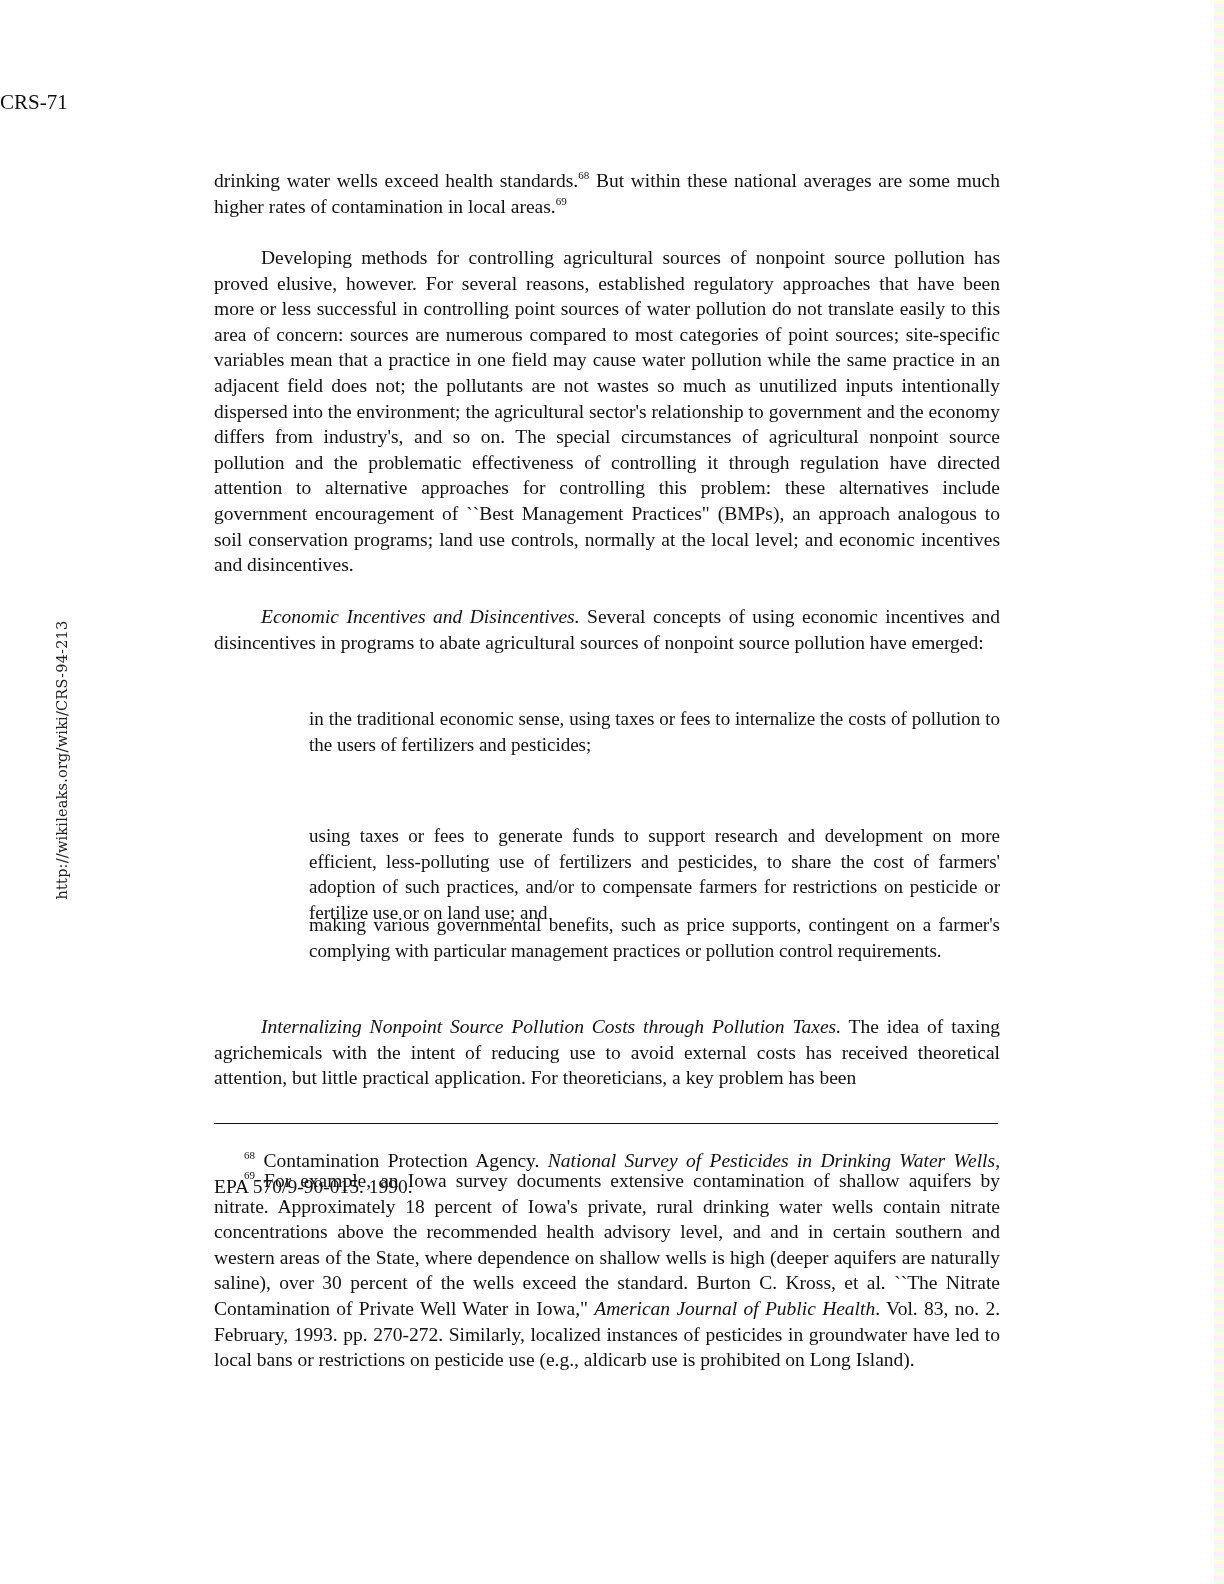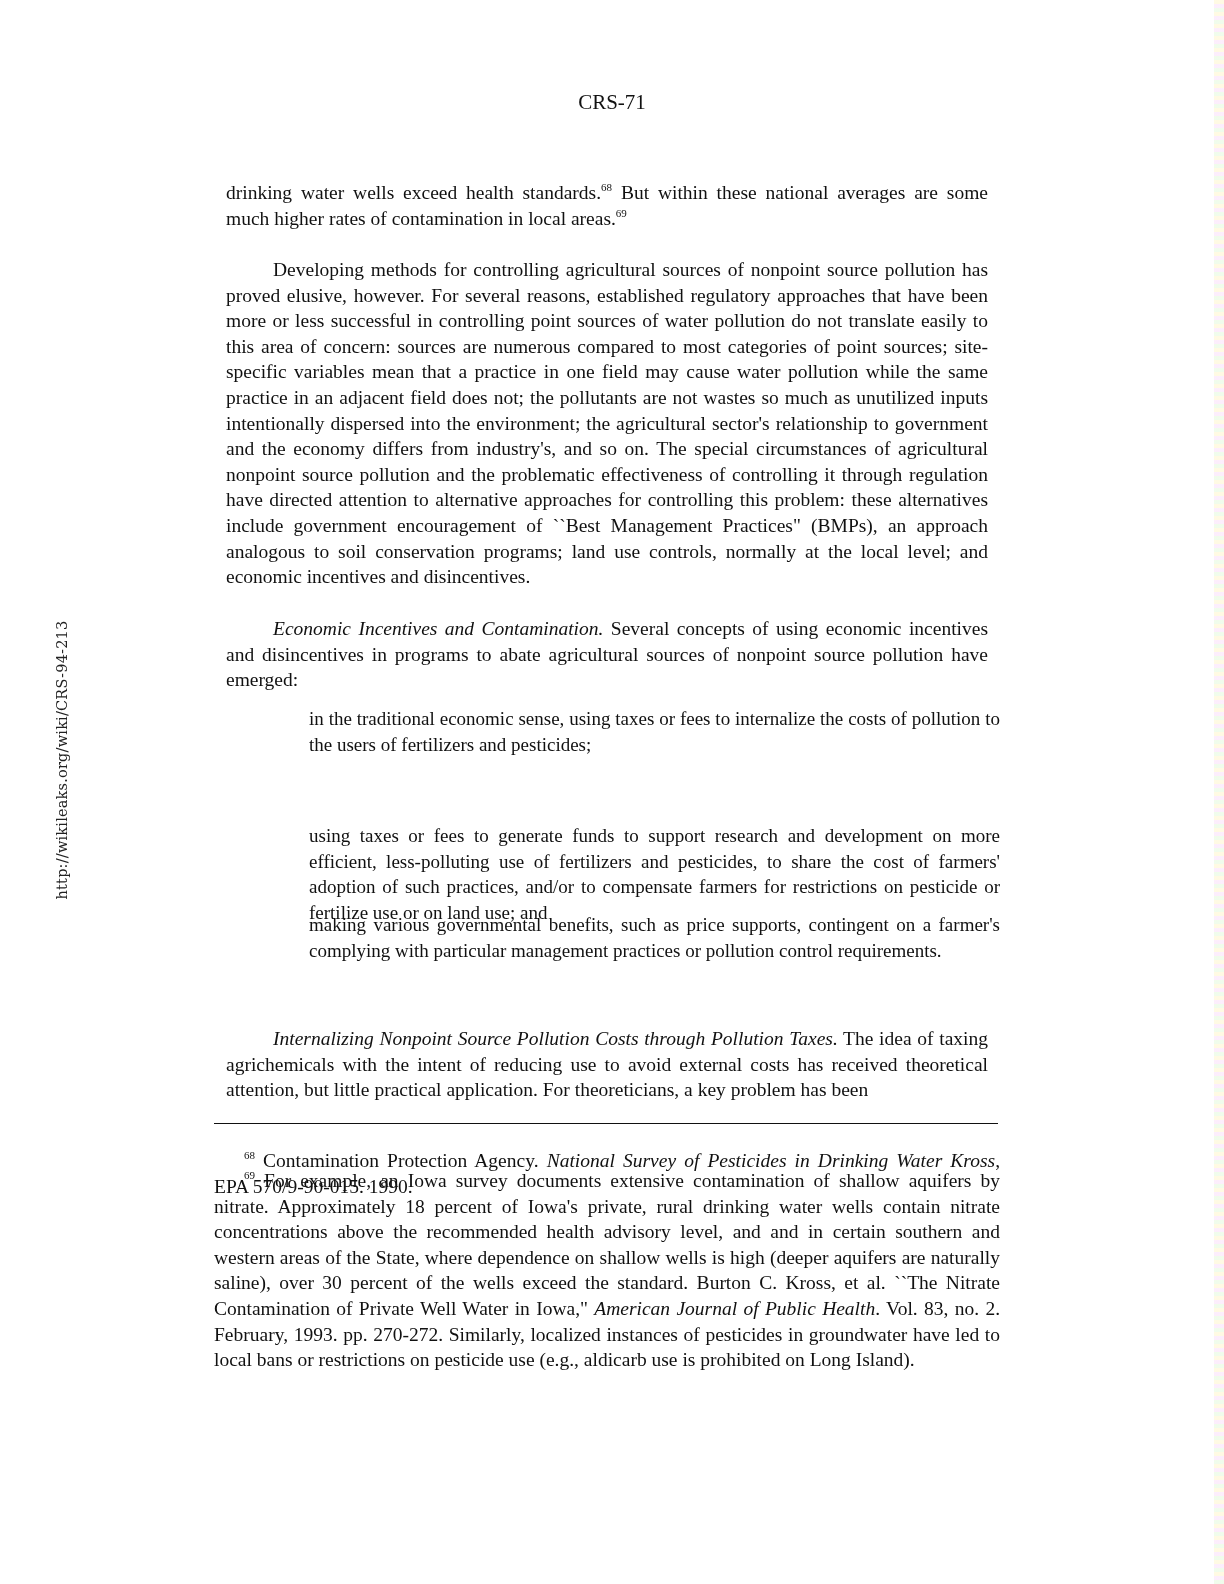--- a/index.html
+++ b/index.html
@@ -17,28 +17,28 @@
       position: absolute; left: 62px; top: 760px;
       transform: translate(-50%, -50%) rotate(-90deg);
       transform-origin: center center;
       white-space: nowrap;
       font-family: "DejaVu Serif", serif;
       font-size: 14.5px; color: #222;
       letter-spacing: 0.2px;
     }
     .page-number {
       position: absolute; left: 0; width: 1224px; top: 90px;
-      text-align: center; font-size: 21px;
+      text-align: left; font-size: 21px;
     }
     .body-text {
       position: absolute; left: 214px; width: 786px;
       font-size: 19.5px; line-height: 25.6px;
       text-align: justify;
     }
-    .body-text p { margin: 12px; }
+    .body-text p { margin: 0; }
     .indent { text-indent: 47px; }
     sup { font-size: 11px; line-height: 0; vertical-align: 8px; }
     .list { position: absolute; left: 309px; width: 691px; font-size: 19px; line-height: 25.6px; text-align: justify; }
     .list p { margin: 0; }
     em { font-style: italic; }
     .rule { position: absolute; left: 214px; width: 784px; top: 1123px; height: 0; border-top: 1.3px solid #111; }
     .footnotes { position: absolute; left: 214px; width: 786px; font-size: 19.5px; line-height: 25.6px; text-align: justify; }
     .footnotes p { margin: 0; text-indent: 30px; }
   </style>
 </head>
@@ -55,21 +55,21 @@
     <span>drinking water wells exceed health standards.</span><sup>68</sup><span> But within these national averages are some much higher rates of contamination in local areas.</span><sup>69</sup>
   </p>
 </div>
 
 <div class="body-text" style="top:245px;">
   <p class="indent">Developing methods for controlling agricultural sources of nonpoint source pollution has proved elusive, however.  For several reasons, established regulatory approaches that have been more or less successful in controlling point sources of water pollution do not translate easily to this area of concern:  sources are numerous compared to most categories of point sources; site-specific variables mean that a practice in one field may cause water pollution while the same practice in an adjacent field does not; the pollutants are not wastes so much as unutilized inputs intentionally dispersed into the environment; the agricultural sector's relationship to government and the economy differs from industry's, and so on.  The special circumstances of agricultural nonpoint source pollution and the problematic effectiveness of controlling it through regulation have directed attention to alternative approaches for controlling this problem: these alternatives include government encouragement of ``Best Management Practices" (BMPs), an approach analogous to soil conservation programs; land use controls, normally at the local level; and economic incentives and disincentives.</p>
 </div>
 
 <div class="body-text" style="top:604px;">
   <p class="indent">
-    <em>Economic Incentives and Contamination.</em><span>  Several concepts of using economic incentives and disincentives in programs to abate agricultural sources of nonpoint source pollution have emerged:</span>
+    <em>Economic Incentives and Disincentives.</em><span>  Several concepts of using economic incentives and disincentives in programs to abate agricultural sources of nonpoint source pollution have emerged:</span>
   </p>
 </div>
 
 <div class="list" style="top:706px;">
   <p>in the traditional economic sense, using taxes or fees to internalize the costs of pollution to the users of fertilizers and pesticides;</p>
 </div>
 <div class="list" style="top:823px;">
   <p>using taxes or fees to generate funds to support research and development on more efficient, less-polluting use of fertilizers and pesticides, to share the cost of farmers' adoption of such practices, and/or to compensate farmers for restrictions on pesticide or fertilize use or on land use; and</p>
 </div>
 <div class="list" style="top:912px;">
@@ -79,21 +79,21 @@
 <div class="body-text" style="top:1014px;">
   <p class="indent">
     <em>Internalizing Nonpoint Source Pollution Costs through Pollution Taxes.</em><span>  The idea of taxing agrichemicals with the intent of reducing use to avoid external costs has received theoretical attention, but little practical application.  For theoreticians, a key problem has been</span>
   </p>
 </div>
 
 <div class="rule"></div>
 
 <div class="footnotes" style="top:1148px;">
   <p>
-    <sup>68</sup><span> Contamination Protection Agency.  </span><em>National Survey of Pesticides in Drinking Water Kross</em><span>, EPA 570/9-90-015. 1990.</span>
+    <sup>68</sup><span> Contamination Protection Agency.  </span><em>National Survey of Pesticides in Drinking Water Wells</em><span>, EPA 570/9-90-015. 1990.</span>
   </p>
 </div>
 
 <div class="footnotes" style="top:1168px;">
   <p>
     <sup>69</sup><span> For example, an Iowa survey documents extensive contamination of shallow aquifers by nitrate.  Approximately 18 percent of Iowa's private, rural drinking water wells contain nitrate concentrations above the recommended health advisory level, and and in certain southern and western areas of the State, where dependence on shallow wells is high (deeper aquifers are naturally saline), over 30 percent of the wells exceed the standard.  Burton C. Kross, et al. ``The Nitrate Contamination of Private Well Water in Iowa," </span><em>American Journal of Public Health</em><span>. Vol. 83, no. 2.  February, 1993.  pp. 270-272.  Similarly, localized instances of pesticides in groundwater have led to local bans or restrictions on pesticide use (e.g., aldicarb use is prohibited on Long Island).</span>
   </p>
 </div>
 
 </body></html>

